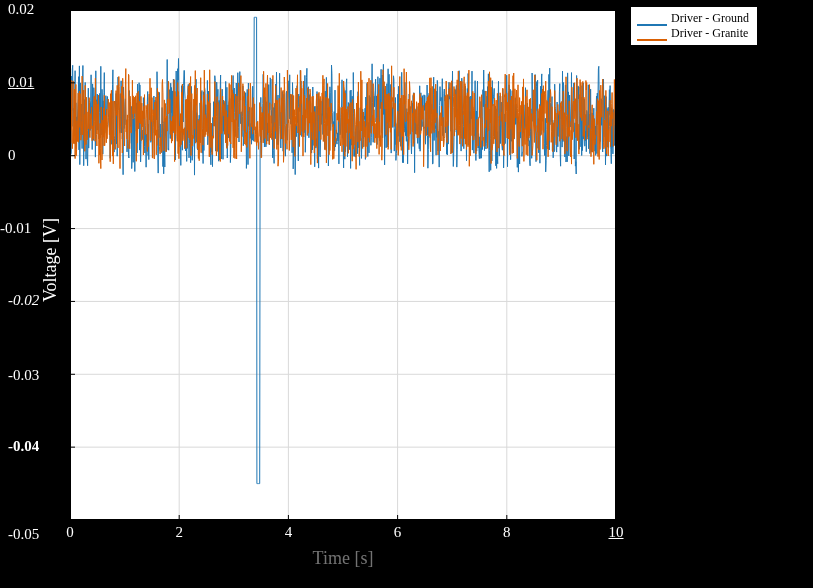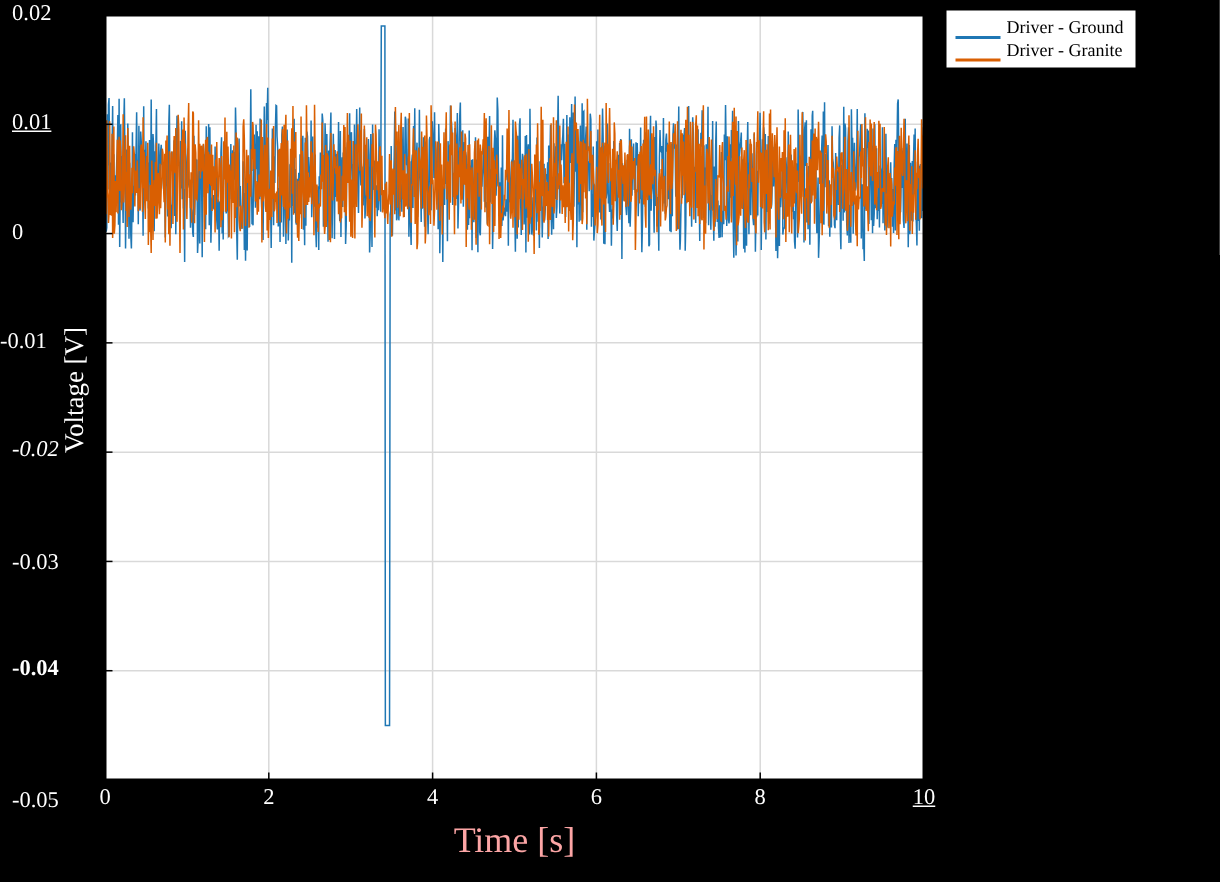--- a/index.html
+++ b/index.html
@@ -8,21 +8,21 @@
   .grid line{stroke:#d9d9d9;stroke-width:1}
   .axis line,.axis path{stroke:#000;stroke-width:1}
   .series{fill:none;stroke-width:1}
   .s0{stroke:#1f77b4}
   .s1{stroke:#d95f02}
   .legend{position:absolute;left:630px;top:6px;background:#fff;border:1px solid #000;padding:4px 8px 4px 6px}
   .legend-row{display:flex;align-items:flex-end;gap:4px;font-size:12px;color:#000}
   .legend-swatch{width:30px;height:0;border-top:2.5px solid}
   .c0{border-color:#1f77b4}.c1{border-color:#d95f02}
   .ylabel{position:absolute;left:8px;top:260px;transform:translateY(-50%) rotate(-90deg);transform-origin:center;color:#fff;font-size:18px}
-  .xlabel{position:absolute;left:70px;width:546px;top:548px;text-align:center;color:#fca5a5;font-size:24px}
+  .xlabel{position:absolute;left:70px;width:546px;top:548px;text-align:center;color:#737373;font-size:18px}
   .ticklabels{position:absolute;color:#fff;font-size:15px}
   .xtl{top:524px}
   .ytl{text-align:left;width:56px}
 </style>
 </head>
 <body>
 <div class="stage">
 
 <div class="plot">
   <svg width="546" height="510" viewBox="0 0 546 510">

